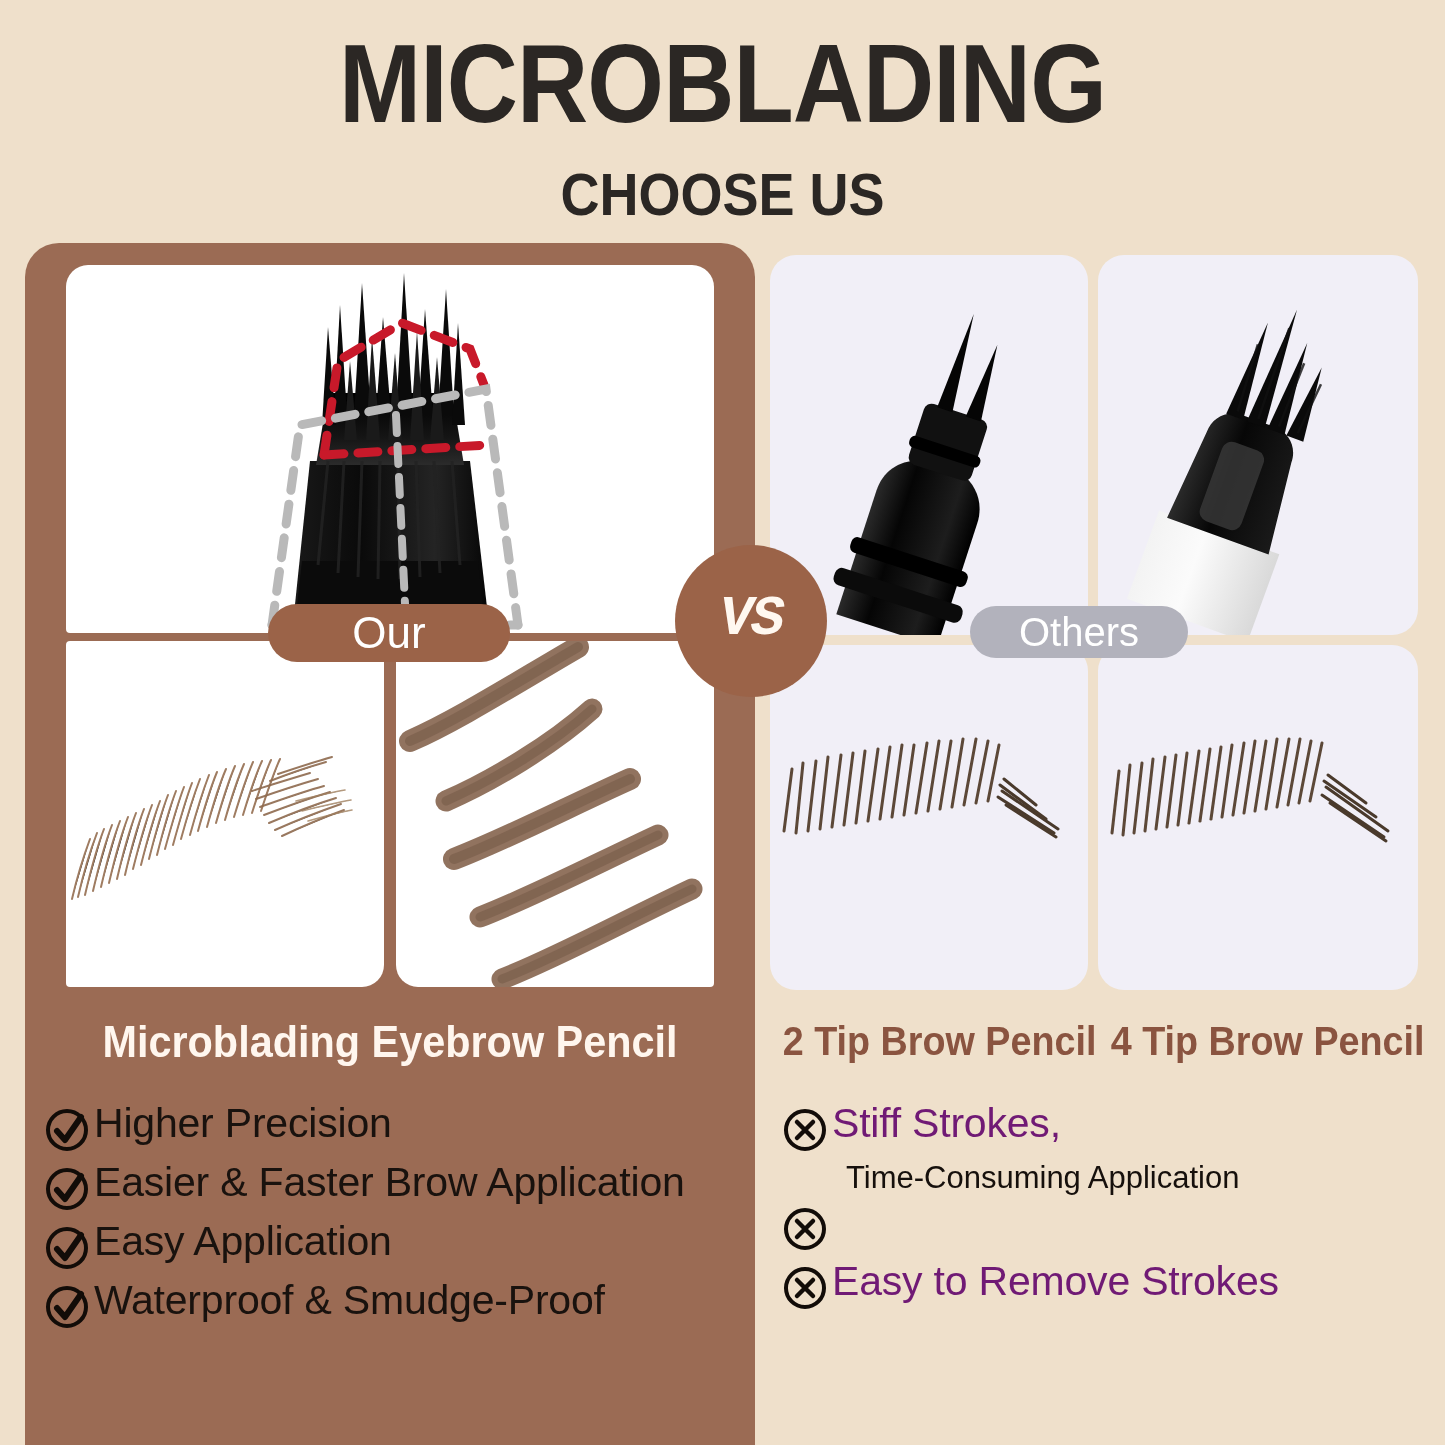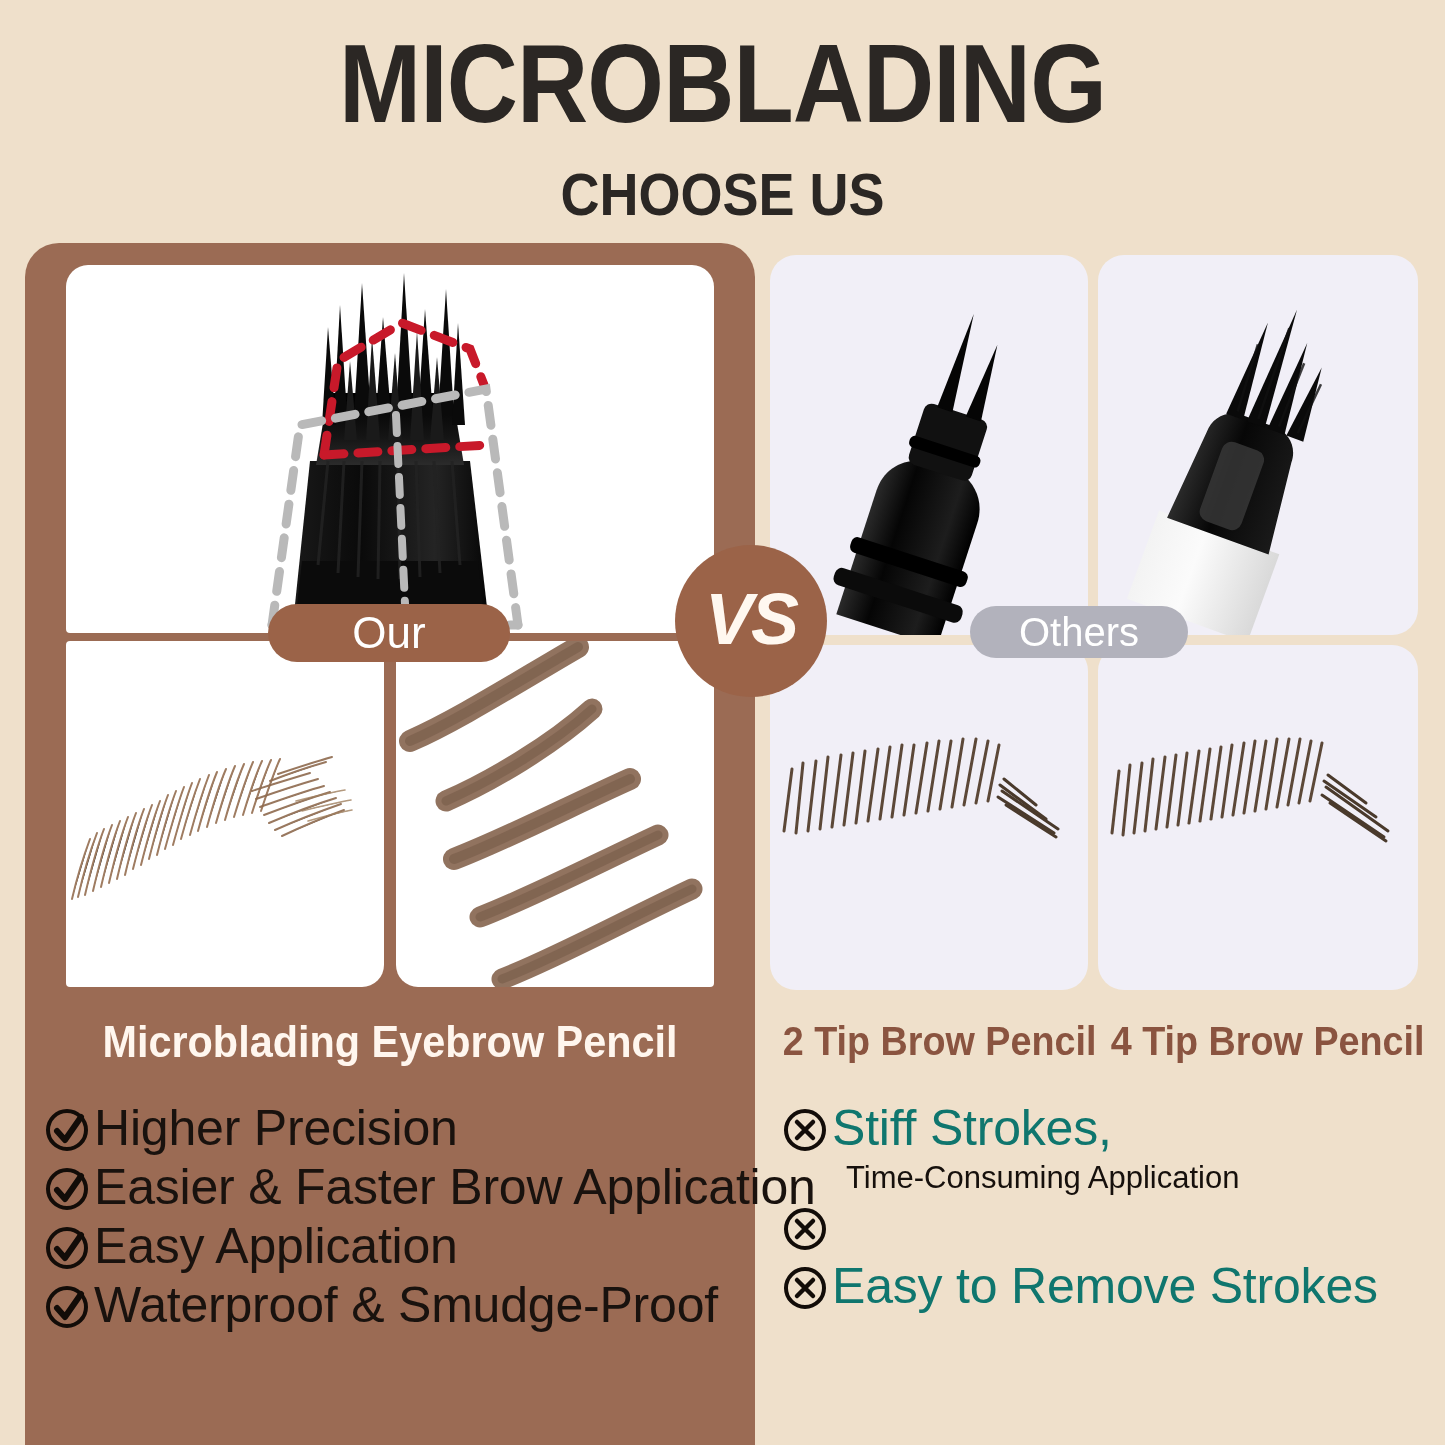--- a/index.html
+++ b/index.html
@@ -65,23 +65,23 @@
 
   
   .vs-badge {
     position: absolute; left: 675px; top: 545px;
     width: 152px; height: 152px; border-radius: 50%;
     background: #9B6348;
     display: flex; align-items: center; justify-content: center;
     z-index: 40;
   }
   .vs-badge span {
-    font-family: Liberation Sans, sans-serif;
+    font-family: Liberation Mono, monospace;
     font-style: italic; font-weight: bold;
-    font-size: 72px; color: #FFF8F0;
+    font-size: 56px; color: #FFF8F0;
     letter-spacing: -2px;
     transform: translateY(-2px);
   }
 
   
   .pill {
     position: absolute; display: flex; align-items: center; justify-content: center;
     border-radius: 999px; color: #FFFFFF;
     font-size: 44px; z-index: 35; white-space: nowrap;
   }
@@ -108,26 +108,26 @@
     font-size: 41px; color: #8A5440;
   }
 
   
   .list-left  { position: absolute; left: 44px;  top: 1103px; width: 706px; }
   .list-right { position: absolute; left: 782px; top: 1103px; width: 650px; }
 
   .bullet { display: flex; align-items: flex-start; margin-bottom: 9px; }
   .bullet .ico { flex: 0 0 auto; width: 46px; height: 46px; margin-top: 4px; }
   .bullet .txt {
-    font-size: 50px; line-height: 1.0;
+    font-size: 41px; line-height: 1.0;
     color: #19120E;
     letter-spacing: -0.2px;
     padding-left: 4px;
   }
-  .list-right .bullet .txt { color: #0f766e; }
+  .list-right .bullet .txt { color: #701a75; }
   .subline {
     font-size: 31px; line-height: 1.0; color: #16100C;
     padding-left: 64px; margin-bottom: 9px; white-space: nowrap;
   }
   .nowrap { white-space: nowrap; }
 </style>
 </head>
 <body>
 
 <div id="stage">

